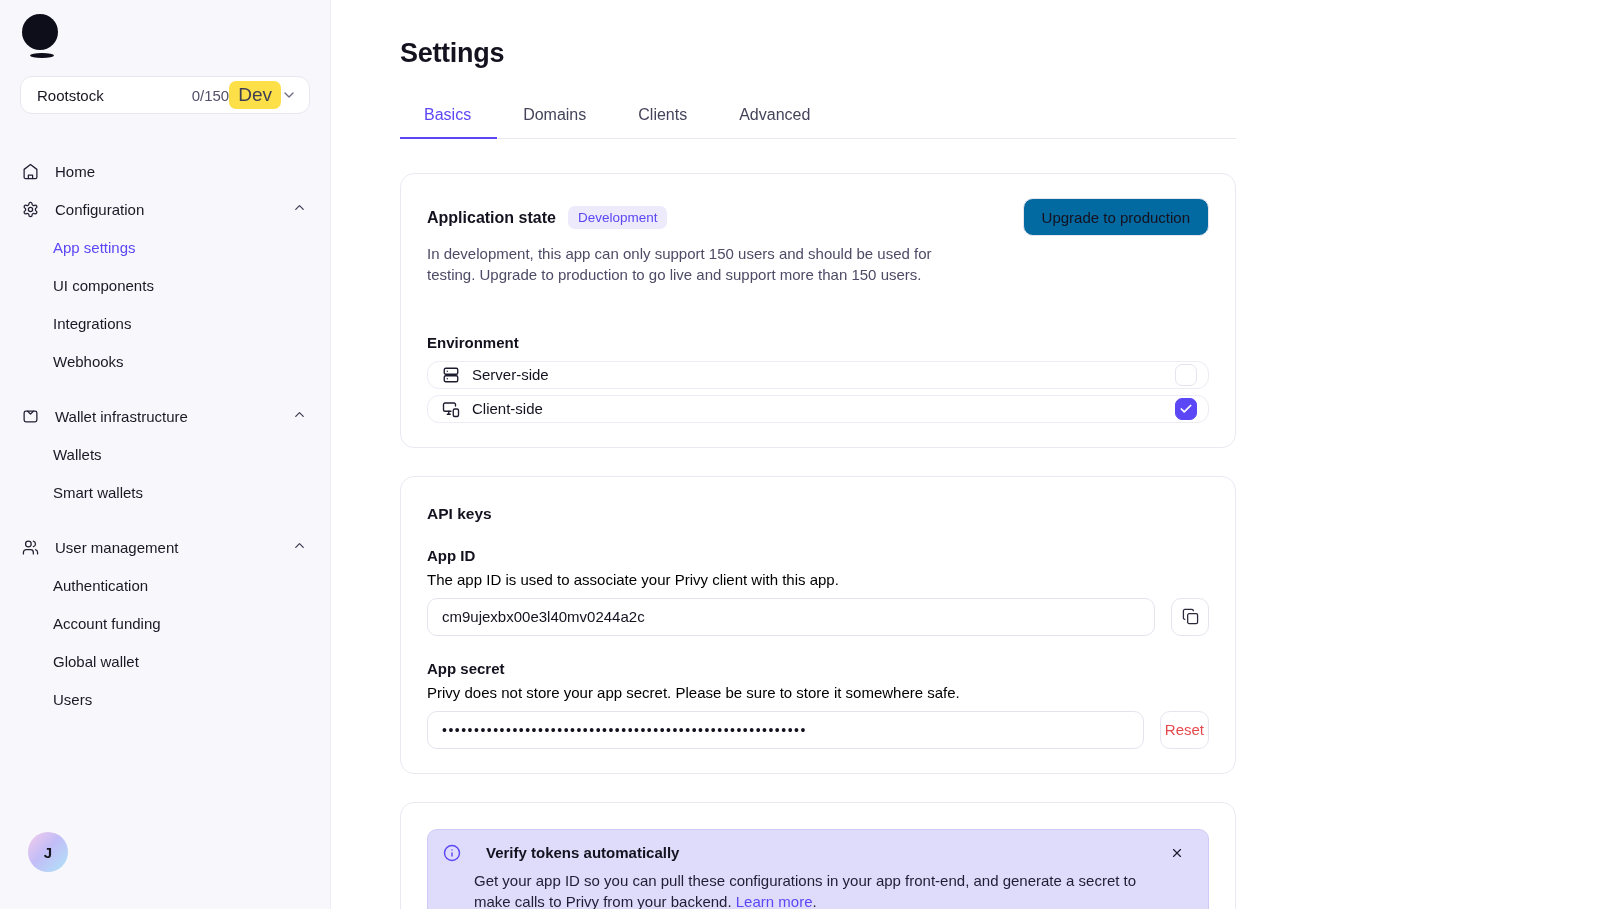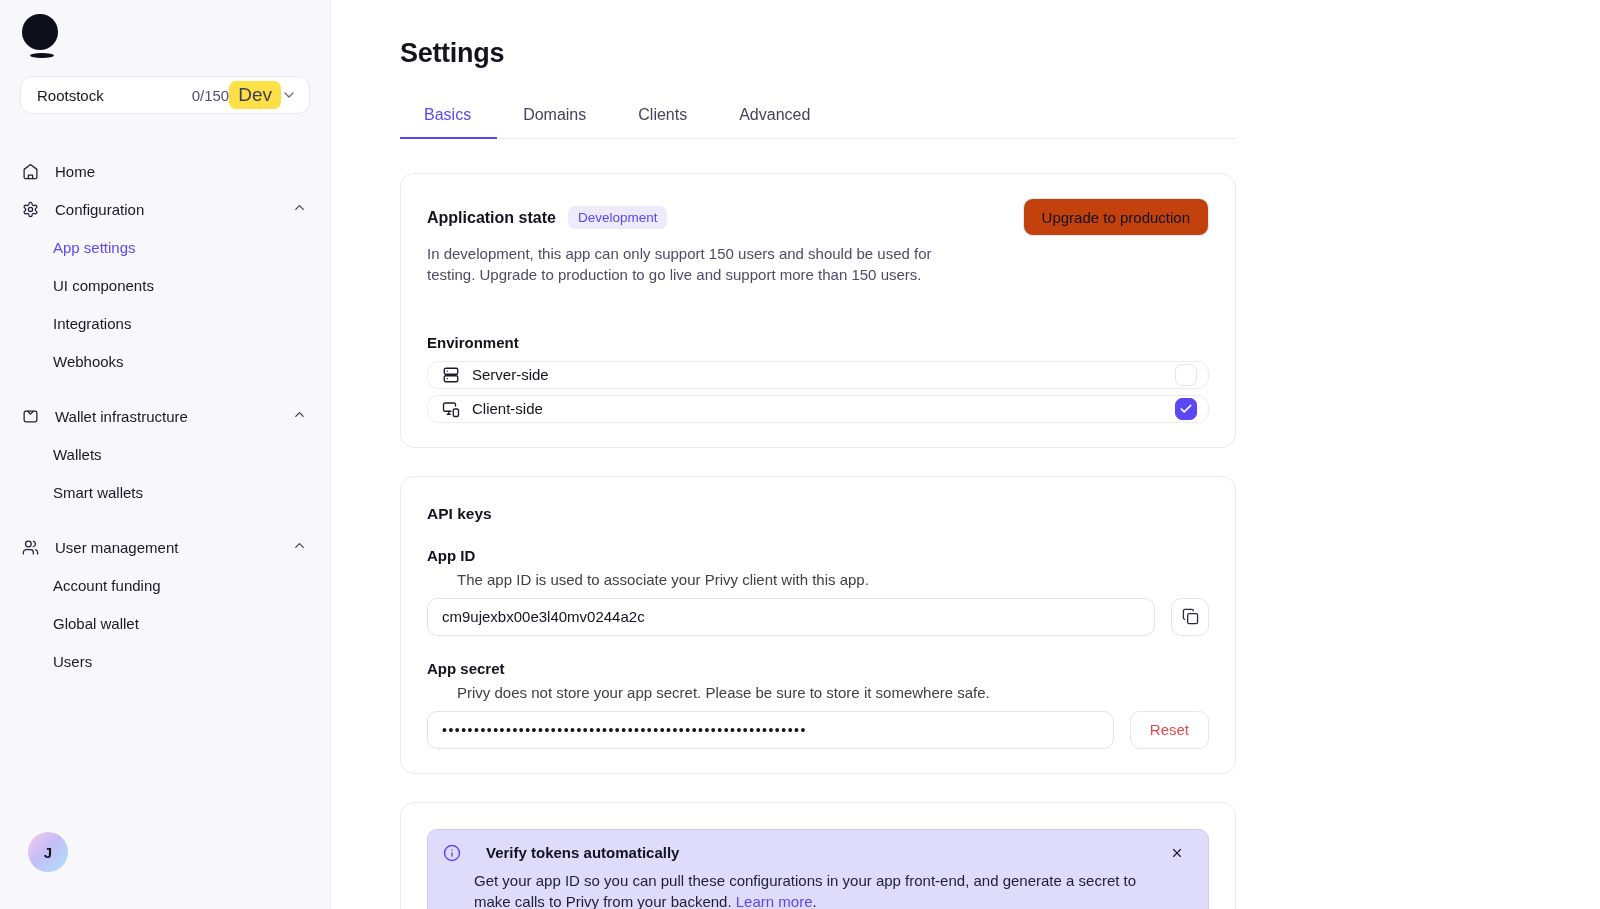--- a/index.html
+++ b/index.html
@@ -73,21 +73,21 @@
 
   
   .card-head { display:flex; align-items:flex-start; justify-content:space-between; }
   .card-head-left { display:flex; align-items:center; gap:12px; padding-top:8px; }
   .card-title { font-size:16px; font-weight:700; color:#14121f; }
   .badge-state {
     background:#eceafb; color:#5b47f5; font-size:13.5px;
     padding:4px 10px; border-radius:7px;
   }
   .btn-outline {
-    height:38px; padding:0 18px; background:#c2410c;
+    height:38px; padding:0 18px; background:#0369a1;
     border:1px solid #e5e5ef; border-radius:10px;
     font-size:15px; font-family:inherit; color:#14121f; cursor:pointer;
   }
   .desc { margin-top:7px; max-width:545px; font-size:15px; line-height:1.42; color:#4e4b66; }
   .env-label { margin-top:48px; font-size:15px; font-weight:700; color:#14121f; }
   .env-row {
     margin-top:10px; height:28px; border:1px solid #ececf5; border-radius:12px;
     display:flex; align-items:center; padding:0 11px 0 14px; gap:12px;
     background:#fff; cursor:pointer;
   }
@@ -99,36 +99,36 @@
     width:22px; height:22px; border-radius:7px;
     border:1.5px solid #e4e4f0; background:#fff; cursor:pointer;
     display:flex; align-items:center; justify-content:center;
   }
   .checkbox.checked { background:#5b47f5; border-color:#5b47f5; color:#fff; }
   .checkbox svg { width:14px; height:14px; }
 
   
   .card-title-sm { font-size:15.5px; font-weight:700; color:#14121f; padding-top:4px; }
   .field-label { margin-top:24px; font-size:15px; font-weight:700; color:#14121f; }
-  .field-desc { margin-top:7px; font-size:15px; color:#404040;margin-left:30px; }
+  .field-desc { margin-top:7px; font-size:15px; color:#000000; }
   .field-row { margin-top:10px; display:flex; gap:16px; align-items:center; }
   .text-input {
     flex:1; height:38px; border:1px solid #e4e4ee; border-radius:10px;
     padding:0 14px; font-size:15px; font-family:inherit; color:#14121f;
     background:#fff; outline:none;
   }
   .text-input.masked { letter-spacing:1.5px; font-size:14px; color:#14121f; }
   .icon-btn {
     width:38px; height:38px; flex:0 0 38px; background:#fff;
     border:1px solid #e5e5ef; border-radius:10px; cursor:pointer;
     display:flex; align-items:center; justify-content:center; color:#2a2839;
   }
   .icon-btn svg { width:17px; height:17px; }
   .btn-reset {
-    height:38px; padding:0 19px; background:#fff;
+    height:38px; padding:0 4px; background:#fff;
     border:1px solid #e5e5ef; border-radius:10px;
     font-size:15px; font-family:inherit; color:#e5484d; cursor:pointer;
   }
 
   
   .card.clipped { height:220px; padding-top:26px; }
   .banner {
     background:#dfdcfb; border:1px solid #cfcaf8; border-radius:10px;
     padding:14px 16px 18px 15px; position:relative;
   }
@@ -222,20 +222,21 @@
               <path d="M16 3.13a4 4 0 0 1 0 7.75"></path>
             </svg>
         </span>
         <span class="nlabel">User management</span>
         <span class="sect-chev">
           <svg width="15" height="15" viewBox="0 0 24 24" fill="none" stroke="currentColor" stroke-width="2" stroke-linecap="round" stroke-linejoin="round">
               <polyline points="18 15 12 9 6 15"></polyline>
             </svg>
         </span>
       </div>
+      <div class="nav-subitem">Authentication</div>
       <div class="nav-subitem">Account funding</div>
       <div class="nav-subitem">Global wallet</div>
       <div class="nav-subitem">Users</div>
     </nav>
 
     <div class="avatar">J</div>
   </aside>
 
   <main class="main">
     <div class="main-inner">

